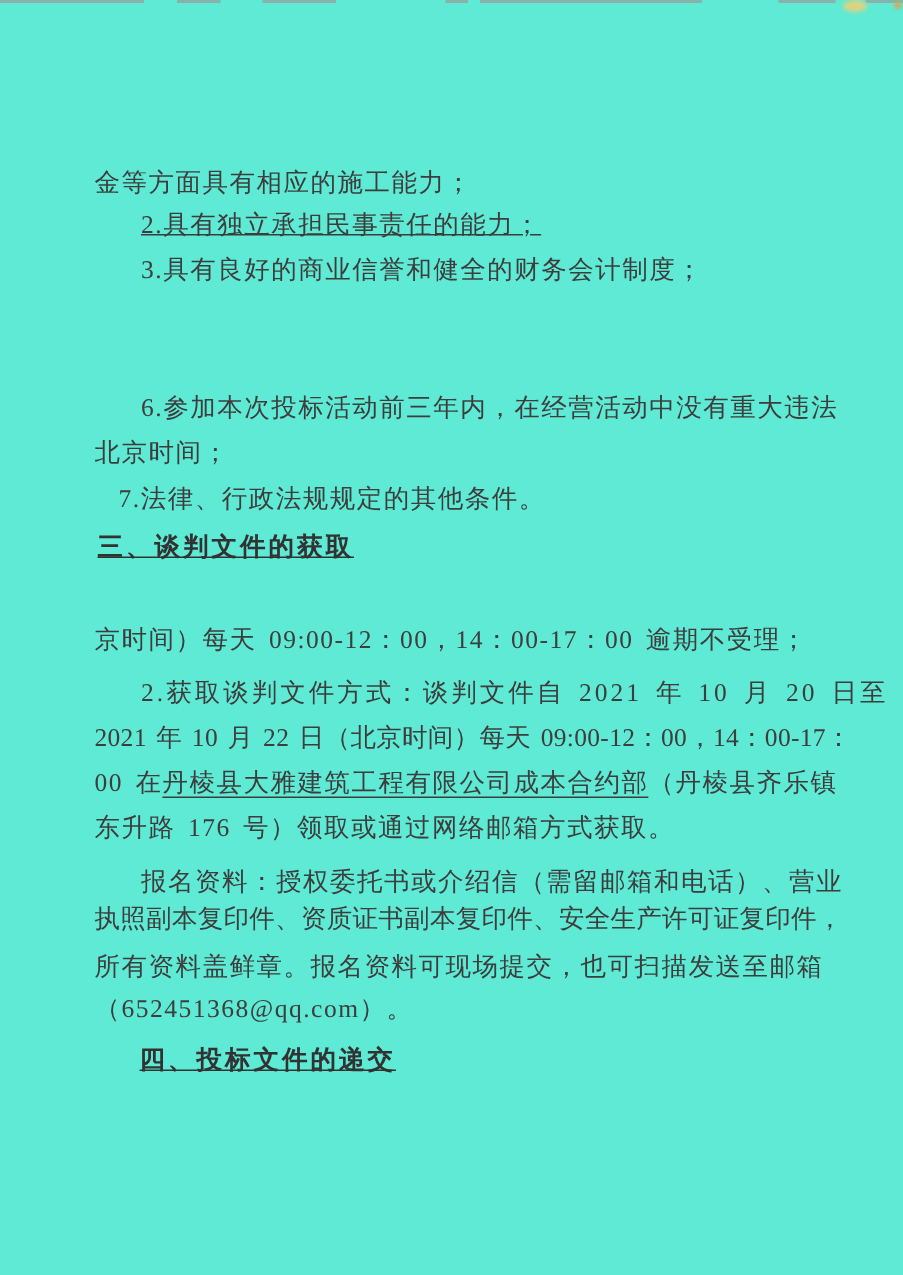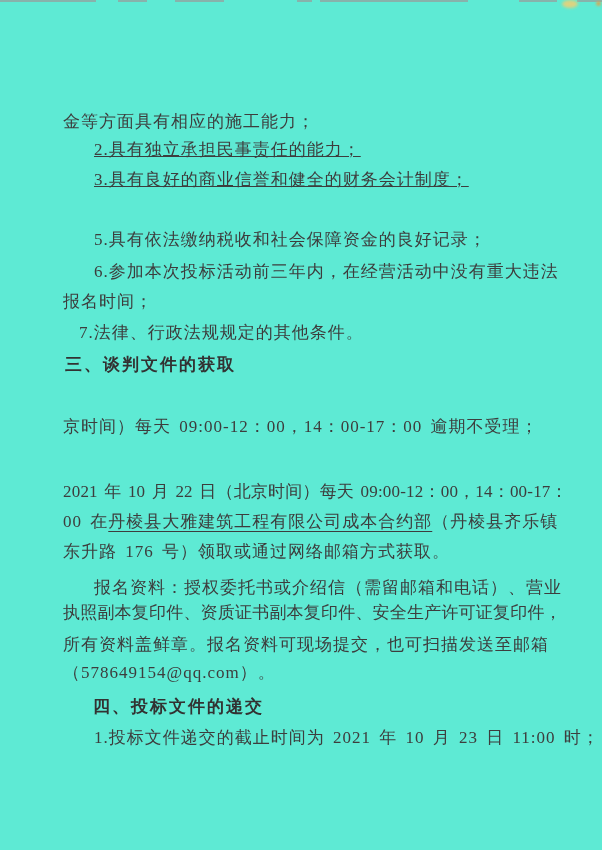--- a/index.html
+++ b/index.html
@@ -23,20 +23,21 @@
     word-spacing:3px;
     color:#3d3d3d;
     white-space:nowrap;
   }
   .ln.tight{letter-spacing:0.2px;word-spacing:2px;}
   .ln.loose{letter-spacing:2px;}
   .ln.h{
     font-weight:700;
     color:#323232;
     letter-spacing:2px;
+    text-decoration:underline;
   }
   .u{
     text-decoration:underline;
     text-underline-offset:4px;
     text-decoration-thickness:1px;
   }
   
   .dash{
     position:absolute;
     top:0;height:2px;
@@ -74,32 +75,31 @@
       <div class="dash" style="left: 297px; width: 15px;"></div>
       <div class="dash" style="left: 320px; width: 148px;"></div>
       <div class="dash" style="left: 519px; width: 38px;"></div>
       <div class="dash" style="left: 577px; width: 25px;"></div>
     </div>
   <div class="spot-yellow"></div>
   <div class="spot-orange"></div>
 
   <div class="ln" style="top:112px;left:63px;">金等方面具有相应的施工能力；</div>
   <div class="ln" style="top:140px;left:94px;text-decoration:underline;">2.具有独立承担民事责任的能力；</div>
-  <div class="ln" style="top:170px;left:94px;text-decoration:underline;">3.具有良好的商业信誉和健全的财务会计制度；</div>
-  <div class="ln" style="top:230px;left:94px;">5.具有依法缴纳税收和社会保障资金的良好记录；</div>
+  <div class="ln" style="top:170px;left:94px;">3.具有良好的商业信誉和健全的财务会计制度；</div>
   <div class="ln" style="top:262px;left:94px;">6.参加本次投标活动前三年内，在经营活动中没有重大违法</div>
-  <div class="ln" style="top:292px;left:63px;">报名时间；</div>
+  <div class="ln" style="top:292px;left:63px;">北京时间；</div>
   <div class="ln" style="top:323px;left:79px;">7.法律、行政法规规定的其他条件。</div>
   <div class="ln h" style="top:355px;left:65px;">三、谈判文件的获取</div>
   <div class="ln" style="top:417px;left:63px;">京时间）每天 09:00-12：00，14：00-17：00 逾期不受理；</div>
+  <div class="ln loose" style="top:452px;left:94px;">2.获取谈判文件方式：谈判文件自 2021 年 10 月 20 日至</div>
   <div class="ln tight" style="top:482px;left:63px;">2021 年 10 月 22 日（北京时间）每天 09:00-12：00，14：00-17：</div>
   <div class="ln" style="top:512px;left:63px;">
     <span>00 在</span><span class="u">丹棱县大雅建筑工程有限公司成本合约部</span><span>（丹棱县齐乐镇</span>
   </div>
   <div class="ln" style="top:542px;left:63px;">东升路 176 号）领取或通过网络邮箱方式获取。</div>
   <div class="ln" style="top:578px;left:94px;">报名资料：授权委托书或介绍信（需留邮箱和电话）、营业</div>
   <div class="ln" style="top:635px;left:63px;">所有资料盖鲜章。报名资料可现场提交，也可扫描发送至邮箱</div>
   <div class="ln tight" style="top:603px;left:63px;">执照副本复印件、资质证书副本复印件、安全生产许可证复印件，</div>
-  <div class="ln" style="top:663px;left:63px;">（578649154@qq.com）。</div>
+  <div class="ln" style="top:663px;left:63px;">（652451368@qq.com）。</div>
   <div class="ln h" style="top:697px;left:93px;">四、投标文件的递交</div>
-  <div class="ln" style="top:728px;left:94px;">1.投标文件递交的截止时间为 2021 年 10 月 23 日 11:00 时；</div>
 
 </div>
 
 </body></html>

